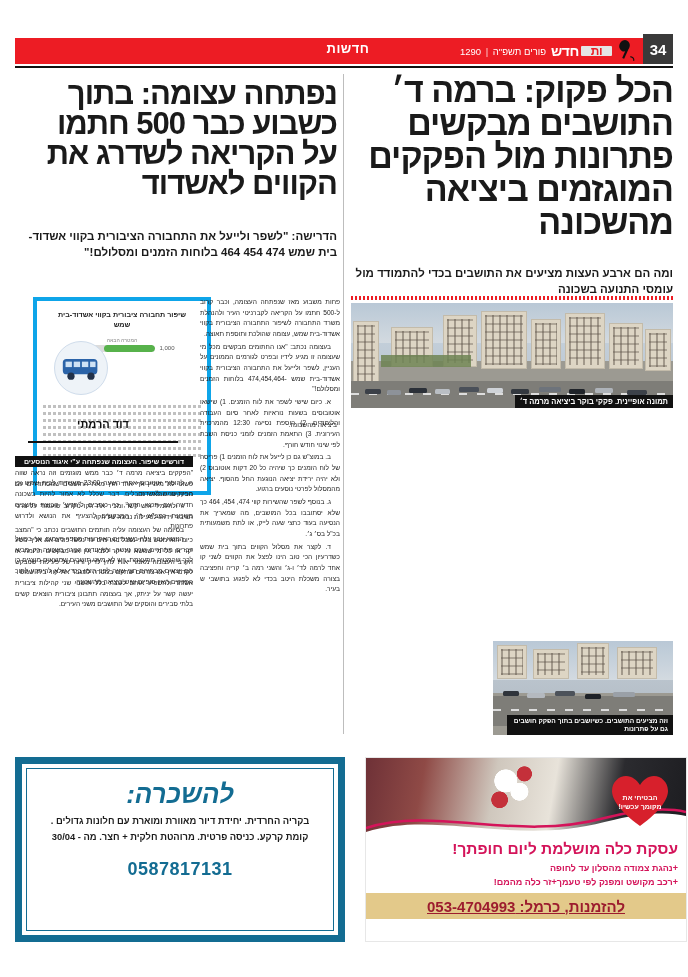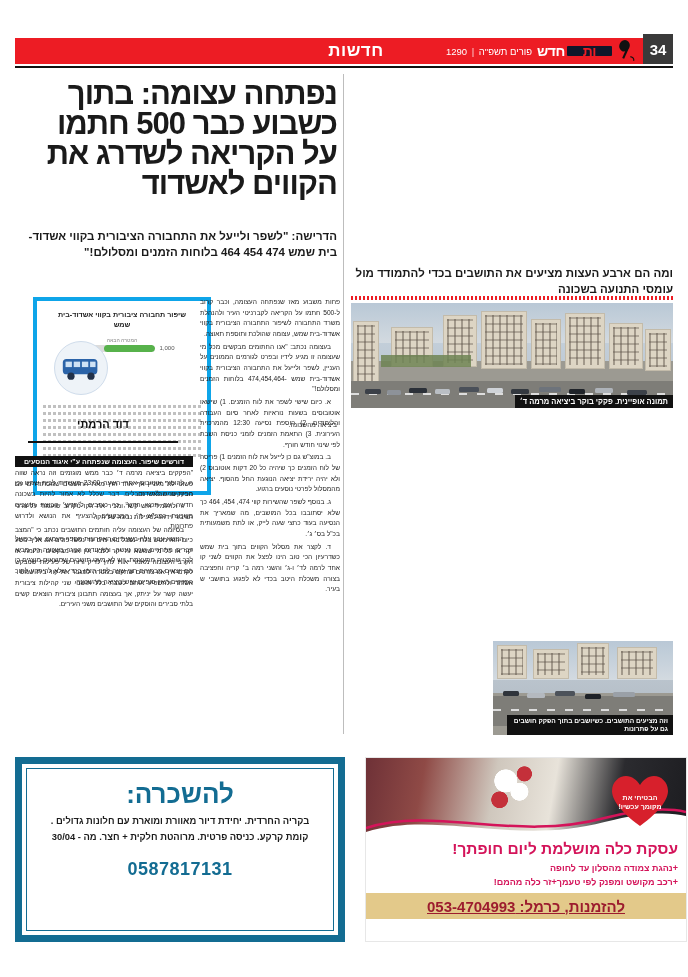--- a/index.html
+++ b/index.html
@@ -10,35 +10,35 @@
     overflow: hidden;
   }
   .page { position: relative; width: 688px; height: 977px; background:#fff; }
 
   
   .masthead {
     position: absolute; left: 15px; top: 38px; width: 658px; height: 26px;
     background: #ED1C24; display: flex; align-items: center;
   }
   .section-title {
-    color: #fff; font-size: 17px; font-weight: bold; letter-spacing: .5px;
-    margin-right: auto; margin-left: 12px; padding-right: 0;
+    color: #fff; font-size: 13px; font-weight: bold; letter-spacing: .5px;
+    margin-right: auto; margin-left: 4px; padding-right: 0;
     position:absolute; left: 50%; transform: translateX(-50%); top: 3px;
   }
   .masthead-right {
     position: absolute; right: 36px; top: 0; height: 26px;
     display: flex; align-items: center; gap: 5px; direction: rtl;
   }
   .mic-icon { width: 20px; height: 22px; position: relative; top:-1px;}
   .brand-logo {
     font-size: 14px; font-weight: bold; color:#fff; letter-spacing: -.5px;
     display:flex; align-items:center; gap:2px;
   }
-  .brand-logo .box { background:#0f172a; color:#ED1C24; font-size:14px;
-     padding:0 16px; border-radius:1px; line-height:10px; }
+  .brand-logo .box { background:#e5e5e5; color:#ED1C24; font-size:12px;
+     padding:0 10px; border-radius:1px; line-height:10px; }
   .issue-meta { font-size: 9.5px; color: #fff; }
   .issue-meta .sep { opacity:.8; padding: 0 2px; }
   .page-num {
     position: absolute; right: 0px; top: -4px; width: 30px; height: 30px;
     background: #3a3a3a; color: #fff; font-size: 15px; font-weight: bold;
     display: flex; align-items: center; justify-content: center;
   }
   .rule-under { position:absolute; left:15px; top:66px; width:658px; height:2px; background:#111; }
 
   
@@ -136,21 +136,21 @@
     text-align:center; border-bottom: 2px solid #111; padding-bottom:11px;
   }
 
   
   .ad-rent {
     position:absolute; left:15px; top:757px; width:330px; height:185px;
     border: 7px solid #136C92; background:#fff;
   }
   .ad-rent-inner { position:absolute; inset:4px; border:1px solid #136C92; padding: 8px 12px;
     text-align:center; direction:rtl; }
-  .ad-rent h2 { color:#136C92; font-size: 26px; font-weight:bold; margin-top:2px; }
+  .ad-rent h2 { color:#136C92; font-size: 26px; font-weight:bold; margin-top:2px;font-style:italic; }
   .ad-rent .body { color:#1d1d1d; font-size: 9.4px; line-height:1.7; margin-top:3px; font-weight:600;}
   .ad-rent .phone { color:#136C92; font-size: 18px; font-weight:bold; margin-top:14px; letter-spacing:.5px;}
   .ad-rent .who { color:#136C92; font-size: 9.5px; font-weight:bold; margin-top:1px; }
 
   .ad-bride {
     position:absolute; left:365px; top:757px; width:322px; height:185px;
     overflow:hidden; background:#fff; border:1px solid #e7e7e7;
   }
   .bride-photo { position:absolute; left:0; top:0; width:100%; height:74px;
      background: linear-gradient(100deg,#6e3137 0%, #8f4a46 18%, #cfc7bd 40%, #e8e3da 58%, #2b2b2f 78%, #1d1d21 100%); }
@@ -201,20 +201,21 @@
         <span>פורים תשפ"ה</span>
         <span class="sep">|</span>
         <span>1290</span>
       </span>
     </div>
     <div class="page-num">34</div>
   </div>
   <div class="rule-under"></div>
 
   <div class="headline-zone">
+    <h1 class="hl hl-right">הכל פקוק: ברמה ד׳ התושבים מבקשים פתרונות מול הפקקים המוגזמים ביציאה מהשכונה</h1>
     <h1 class="hl hl-left">נפתחה עצומה: בתוך כשבוע כבר 500 חתמו על הקריאה לשדרג את הקווים לאשדוד</h1>
     <div class="sub sub-right">ומה הם ארבע העצות מציעים את התושבים בכדי להתמודד מול עומסי התנועה בשכונה</div>
     <div class="sub sub-left">הדרישה: "לשפר ולייעל את התחבורה הציבורית בקווי אשדוד- בית שמש 474 454 464 בלוחות הזמנים ומסלולם!"</div>
   </div>
 
   <div class="divider-v"></div>
   <div class="dotted-red"></div>
 
   <div class="photo-main">
     <div class="sky"></div>

